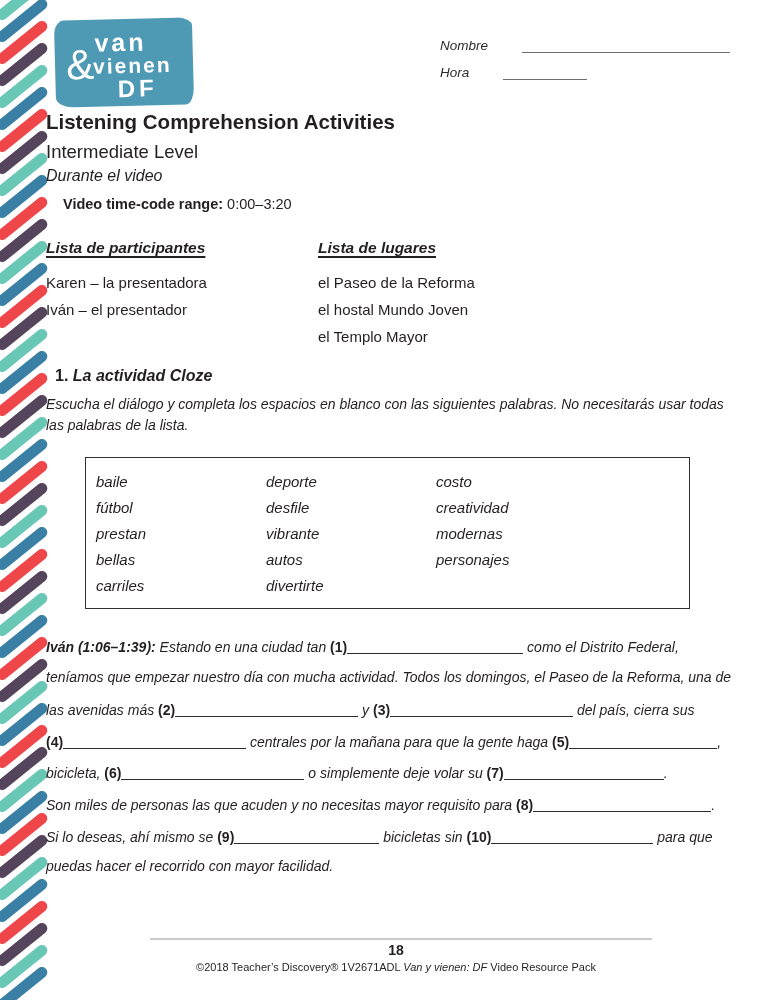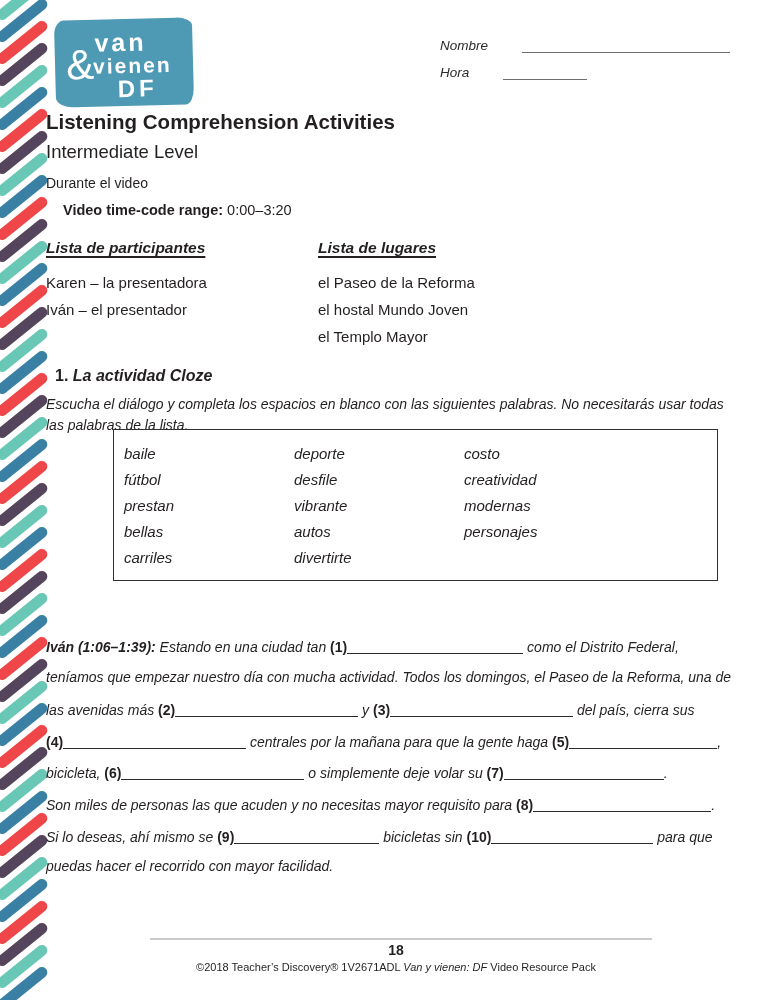--- a/index.html
+++ b/index.html
@@ -23,40 +23,40 @@
   .fields{position:absolute;left:440px;top:35px;font-style:italic;font-size:13.5px;color:#2b2b2b;}
   .field-row{display:flex;align-items:flex-end;margin-bottom:9px;height:18px;gap:28px;}
   .field-label{margin-right:6px;}
   .field-line{display:inline-block;border-bottom:1.2px solid #6e6e6e;height:14px;}
   .line-long{width:208px;}
   .line-short{width:84px;}
   
   .titleblock{position:absolute;left:46px;top:110px;}
   .h1{font-size:20.5px;font-weight:700;margin:0;}
   .level{font-size:18.5px;margin-top:7px;}
-  .during{font-size:14px;margin-top:12px;}
+  .during{font-size:16px;font-style:italic;margin-top:4px;}
   .timecode{font-size:14.5px;margin-top:11px;margin-left:17px;}
   .timecode .lab{font-weight:700;}
   
   .listcol{position:absolute;top:239px;font-size:15px;}
   .listcol.participants{left:46px;}
   .listcol.places{left:318px;}
   .list-header{font-weight:700;font-style:italic;font-size:15.5px;
                text-decoration:underline;text-decoration-thickness:1.5px;text-underline-offset:3px;
                margin-bottom:12px;}
   .list-item{line-height:27px;}
   
   .activity{position:absolute;left:46px;top:367px;width:692px;}
   .act-head{font-size:16px;font-weight:700;padding-left:9px;}
   .act-head .act-title{font-style:italic;}
   .act-instr{font-size:14px;font-style:italic;margin-top:9px;line-height:21px;width:692px;}
   
-  .wordbank{position:absolute;left:85px;top:429px;width:605px;height:152px;
+  .wordbank{position:absolute;left:85px;top:457px;width:605px;height:152px;
             border:1.5px solid #2f2f2f;box-sizing:border-box;
-            display:grid;grid-template-columns:170px 170px 1fr;padding:11px 16px 0 10px;margin-left:28px;}
+            display:grid;grid-template-columns:170px 170px 1fr;padding:11px 16px 0 10px;}
   .wb-word{display:block;font-style:italic;font-size:15px;line-height:26px;}
   
   .passage{position:absolute;left:46px;top:637px;width:700px;font-size:14px;}
   .p-line{height:31.6px;white-space:nowrap;}
   .seg-sp{font-weight:700;font-style:italic;}
   .seg-tx{font-style:italic;}
   .seg-n{font-weight:700;}
   .seg-b{display:inline-block;border-bottom:1.4px solid #2b2b2b;height:14px;position:relative;top:2px;}
   
   .footer-rule{position:absolute;left:150px;top:938px;width:502px;height:1.5px;background:#cbcbcb;}

